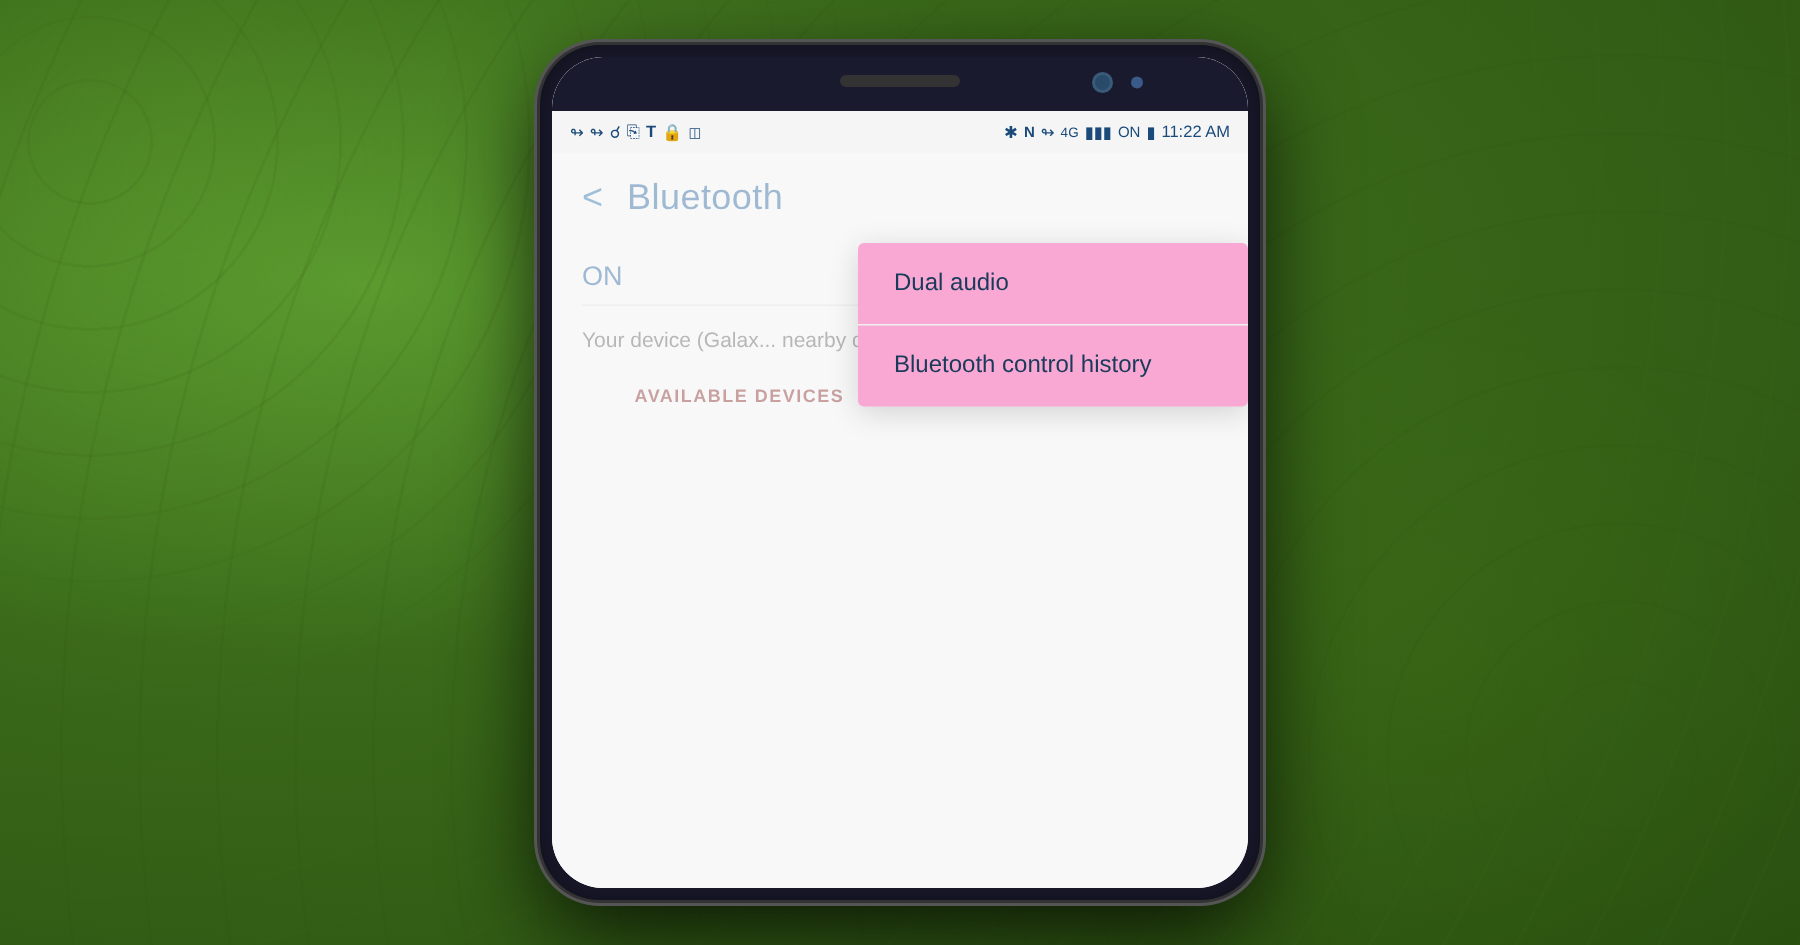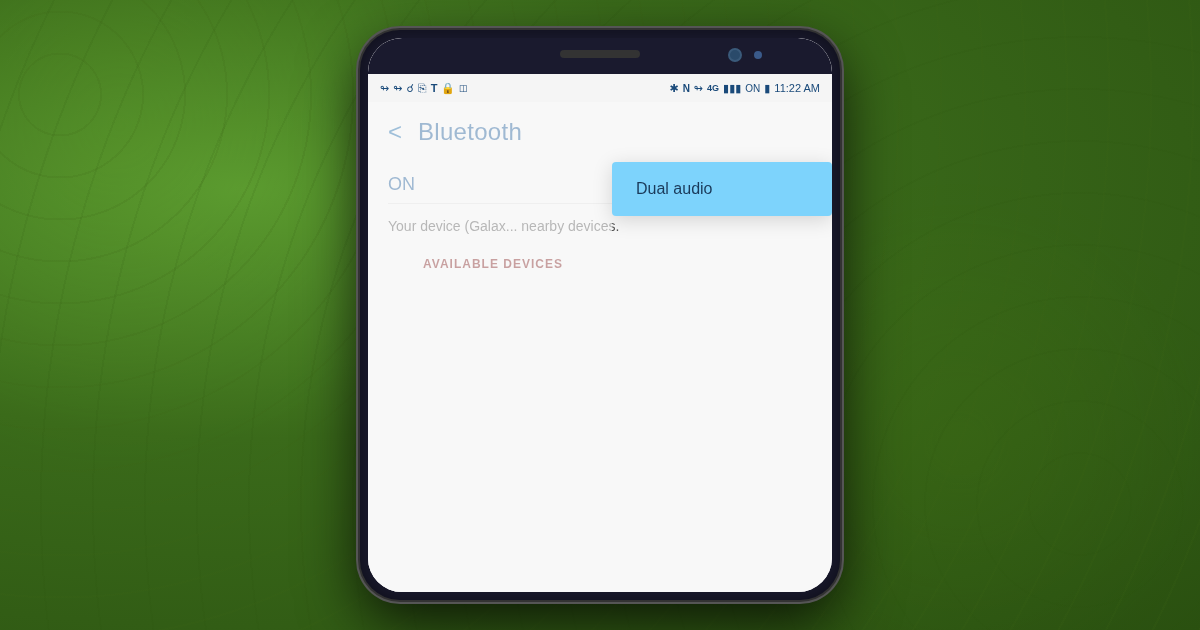--- a/index.html
+++ b/index.html
@@ -238,22 +238,22 @@
     .device-name {
       font-size: 16px;
       color: #333;
     }
 
     
     .dropdown-menu {
       position: absolute;
       top: 60px;
       right: 0;
-      width: 220px;
-      background: #7dd3fc;
+      width: 260px;
+      background: #f9a8d4;
       border-radius: 4px;
       box-shadow: 0 4px 20px rgba(0,0,0,0.15);
       z-index: 10;
       overflow: hidden;
     }
 
     .dropdown-item {
       padding: 18px 24px;
       font-size: 16px;
       color: #1a3a5a;
@@ -301,21 +301,21 @@
           <span class="status-icon">☌</span>
           <span class="status-icon">⎘</span>
           <span class="status-icon" style="font-weight:900;">T</span>
           <span class="status-icon">🔒</span>
           <span class="status-icon" style="font-size:9px;">◫</span>
         </div>
         <div class="status-right">
           <span class="status-icon">✱</span>
           <span class="status-icon" style="font-weight:800;font-size:10px;">N</span>
           <span class="status-icon">↬</span>
-          <span class="status-icon" style="font-size:9px;font-weight:bold;">4G</span>
+          <span class="status-icon" style="font-size:9px;">4G</span>
           <span class="status-icon">▮▮▮</span>
           <span class="status-icon" style="font-size:10px;">ON</span>
           <span class="status-icon">▮</span>
           <span class="status-icon">11:22 AM</span>
         </div>
       </div>
 
       <div class="app-content">
 
         <div class="app-header">
@@ -326,17 +326,18 @@
         <div class="main-content">
           <div class="on-status">ON</div>
           <div class="device-description">Your device (Galax... nearby devices.</div>
           <div class="section-header">AVAILABLE DEVICES</div>
         </div>
 
         <div class="content-overlay"></div>
 
         <div class="dropdown-menu">
           <div class="dropdown-item">Dual audio</div>
+          <div class="dropdown-item">Bluetooth control history</div>
         </div>
       </div>
     </div>
   </div>
 </div>
 
 </body></html>

